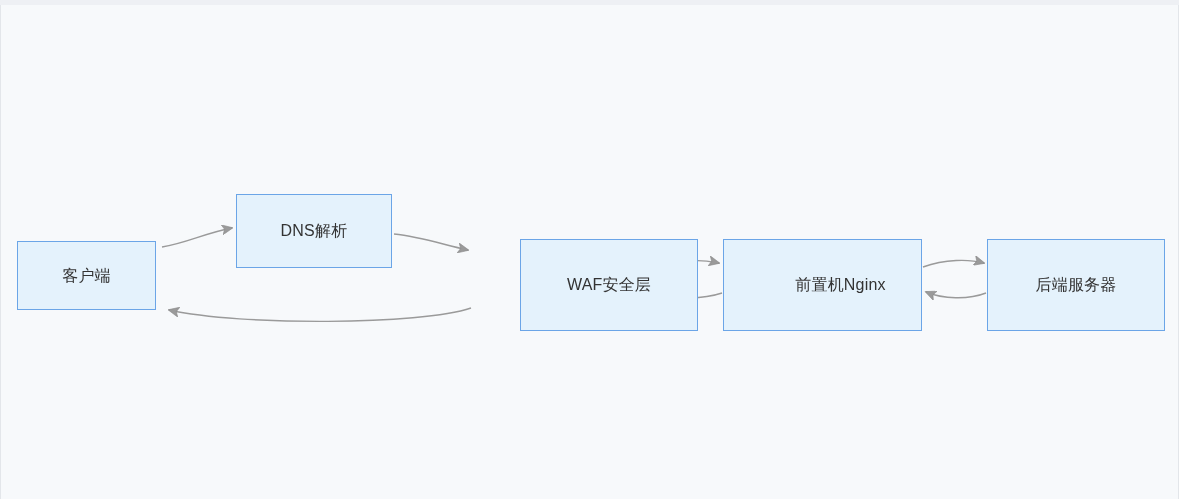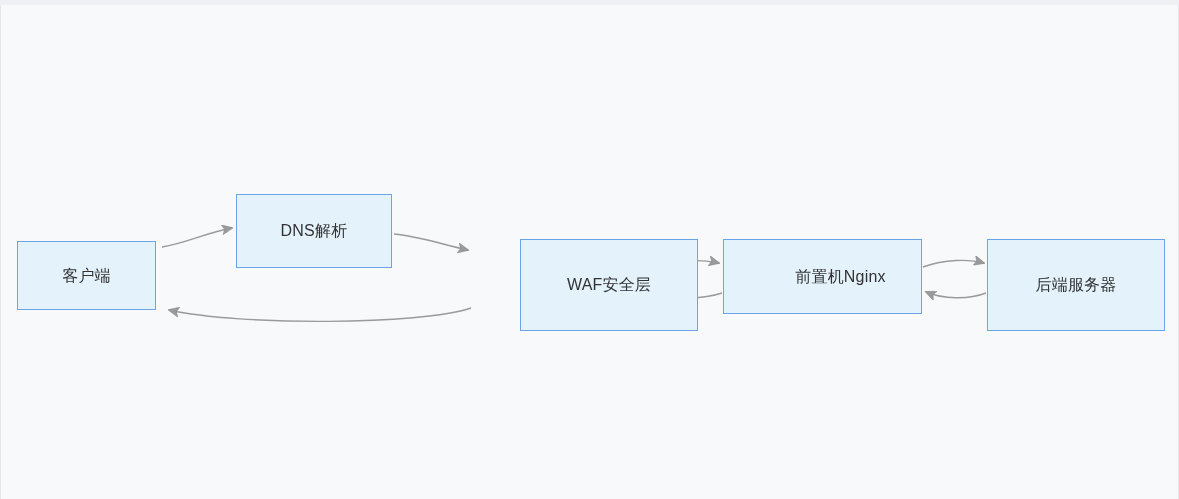--- a/index.html
+++ b/index.html
@@ -46,21 +46,21 @@
     font-size: 16px;
     color: #333333;
     letter-spacing: 0.2px;
     white-space: nowrap;
     line-height: 1;
   }
   
   #node-client   { left: 16px;  top: 236px; width: 139px; height: 69px; }
   #node-dns      { left: 235px; top: 189px; width: 156px; height: 74px; text-align: right; }
   #node-waf      { left: 471px; top: 234px; width: 178px; height: 92px; margin-left: 48px; }
-  #node-nginx    { left: 722px; top: 234px; width: 199px; height: 75px; padding-left: 36px; }
+  #node-nginx    { left: 722px; top: 234px; width: 199px; height: 92px; padding-left: 36px; }
   #node-backend  { left: 986px; top: 234px; width: 178px; height: 92px; }
 </style>
 </head>
 <body>
 
 <div id="diagram-canvas">
 
   <svg id="edge-layer" viewBox="0 0 1179 494" width="1179" height="494" xmlns="http://www.w3.org/2000/svg">
     <defs>
       <marker id="arrow-right" markerWidth="12" markerHeight="10" refX="10" refY="5" orient="auto" markerUnits="userSpaceOnUse">

